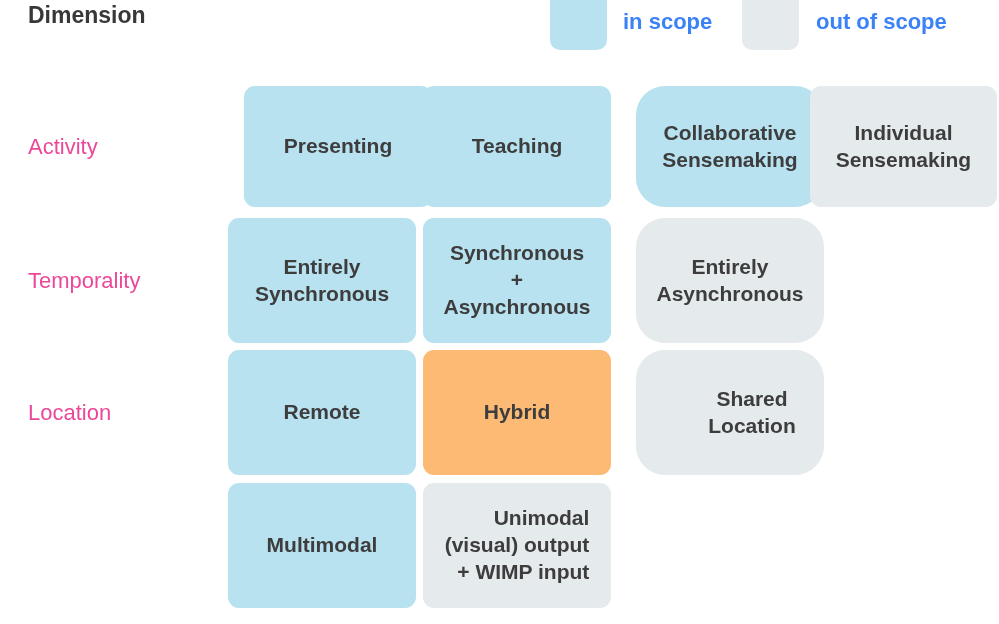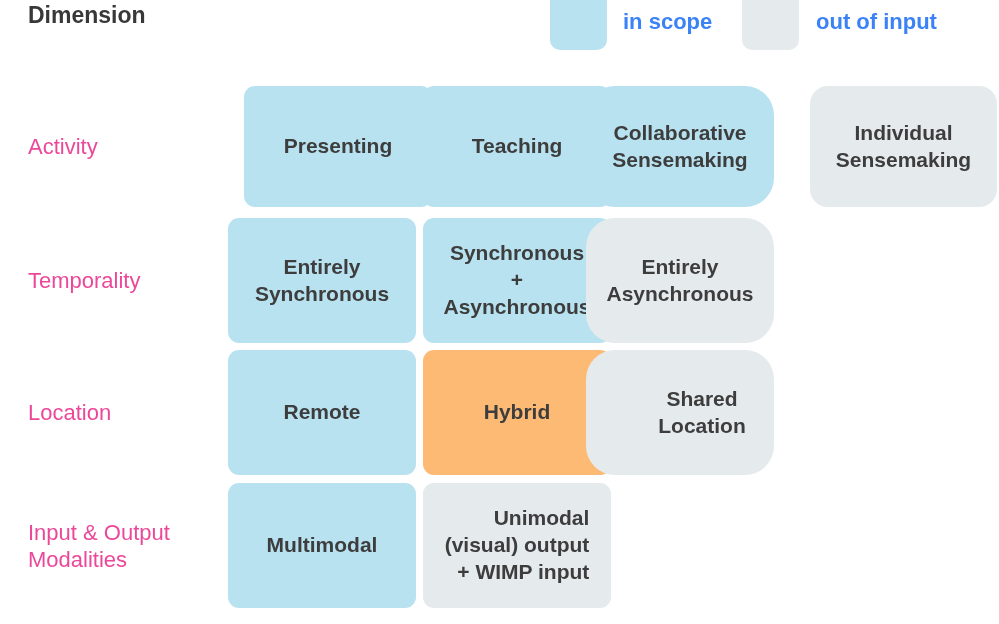--- a/index.html
+++ b/index.html
@@ -75,44 +75,44 @@
     font-size: 21px;
     font-weight: 600;
     line-height: 1.28;
     color: #3d3d3d;
     white-space: pre-line;
     padding: 0 4px;
     box-sizing: border-box;
   }
   .box.c0 { left: 228px; }
   .box.c1 { left: 423px; }
-  .box.c2 { left: 586px; border-radius: 29px; }
+  .box.c2 { left: 636px; border-radius: 29px; }
   .box.c3 { left: 810px; width: 187px; }
 </style>
 </head>
 <body>
 
 <div class="canvas">
 
   <div class="title">Dimension</div>
 
   <div>
     <div class="legend-swatch in" style="background-color: rgb(184, 226, 240);"></div>
     <div class="legend-label in">in scope</div>
     <div class="legend-swatch out" style="background-color: rgb(229, 234, 236);"></div>
-    <div class="legend-label out">out of input</div>
+    <div class="legend-label out">out of scope</div>
   </div>
 
   <div class="row r0">
     <div class="row-label">Activity</div>
     <div class="box c0" style="background-color: rgb(184, 226, 240); margin-left: 16px;">Presenting</div>
     <div class="box c1" style="background-color: rgb(184, 226, 240);">Teaching</div>
     <div class="box c2" style="background-color: rgb(184, 226, 240);">Collaborative
 Sensemaking</div>
-    <div class="box c3" style="background-color: rgb(229, 234, 236); border-radius: 18px;">Individual
+    <div class="box c3" style="background-color: rgb(229, 234, 236);">Individual
 Sensemaking</div>
   </div>
 
   <div class="row r1">
     <div class="row-label">Temporality</div>
     <div class="box c0" style="background-color: rgb(184, 226, 240);">Entirely
 Synchronous</div>
     <div class="box c1" style="background-color: rgb(184, 226, 240);">Synchronous
 +
 Asynchronous</div>
@@ -122,21 +122,19 @@
 
   <div class="row r2">
     <div class="row-label">Location</div>
     <div class="box c0" style="background-color: rgb(184, 226, 240);">Remote</div>
     <div class="box c1" style="background-color: #fdba74;">Hybrid</div>
     <div class="box c2" style="background-color: rgb(229, 234, 236); padding-left: 48px;">Shared
 Location</div>
   </div>
 
   <div class="row r3">
-    <div class="row-label">Input &amp; Output
-Modalities</div>
     <div class="box c0" style="background-color: rgb(184, 226, 240);">Multimodal</div>
     <div class="box c1" style="background-color: rgb(229, 234, 236); text-align: right;">Unimodal
 (visual) output
 + WIMP input</div>
   </div>
 
 </div>
 
 </body></html>

